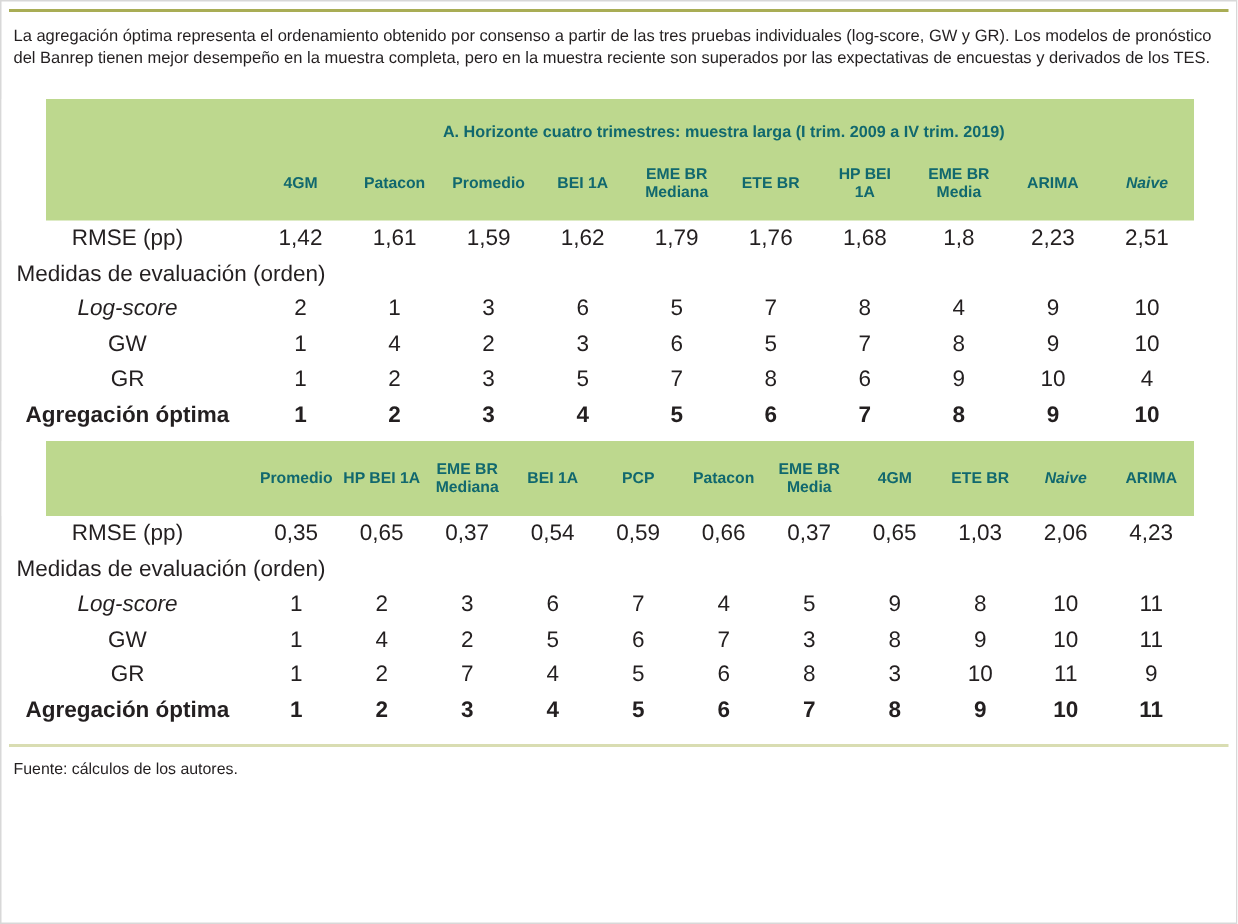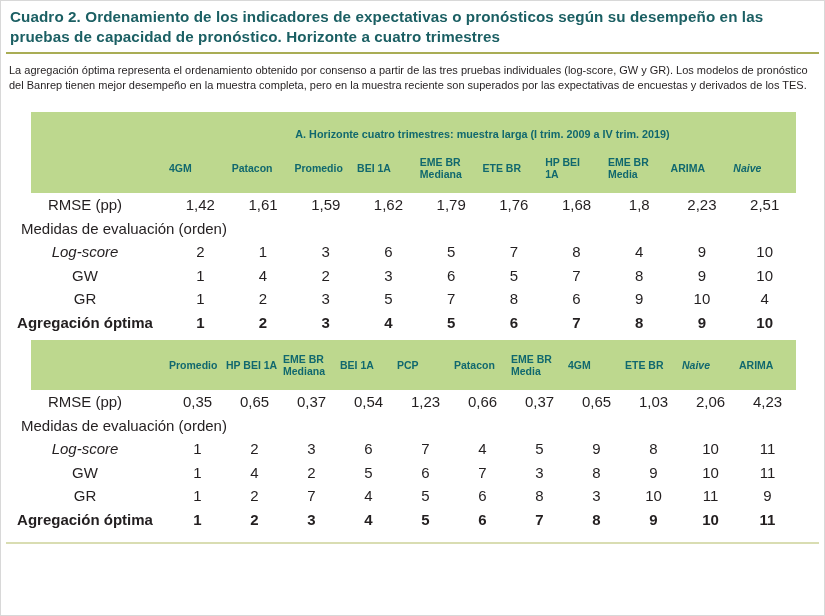--- a/index.html
+++ b/index.html
@@ -49,47 +49,46 @@
     font-size:10.8px;
     line-height:13px;
     padding-top:16px;
     height:15px;
   }
   .grid{display:grid;align-items:center;}
   .header-row{
     height:50px;
     font-size:10.5px;
     line-height:12px;
-    text-align:left;
+    text-align:center;
     white-space:pre-line;
   }
   .row{
     height:23.5px;
     font-size:15px;
     text-align:center;
   }
   .row .label{padding:0 2px;}
   .row.section-row .label{
     grid-column:1 / -1;
     text-align:left;
-    padding-left:20px;
+    padding-left:10px;
     justify-self:start;
   }
   .row.bold-row{font-weight:bold;}
   .italic{font-style:italic;}
   .source{
     margin:9px 9px 0 8px;
     font-size:10.6px;
   }
 </style>
 </head>
 <body>
 
 <div class="page">
-  <div class="title">Cuadro 2. Ordenamiento de los indicadores de expectativas o pronósticos según su desempeño en las pruebas de capacidad de pronóstico. Horizonte a cuatro trimestres</div>
   <div class="rule-dark"></div>
   <p class="intro">La agregación óptima representa el ordenamiento obtenido por consenso a partir de las tres pruebas individuales (log-score, GW y GR). Los modelos de pronóstico del Banrep tienen mejor desempeño en la muestra completa, pero en la muestra reciente son superados por las expectativas de encuestas y derivados de los TES.</p>
   <div id="tables">
       <section class="tbl">
         <div class="band">
           <div class="band-title">A. Horizonte cuatro trimestres: muestra larga (I trim. 2009 a IV trim. 2019)</div>
           <div class="grid header-row" style="grid-template-columns: 168px repeat(10, 1fr);"><div class="label"></div><div>4GM</div><div>Patacon</div><div>Promedio</div><div>BEI 1A</div><div>EME BR
 Mediana</div><div>ETE BR</div><div>HP BEI
 1A</div><div>EME BR
 Media</div><div>ARIMA</div><div class="italic">Naive</div></div>
@@ -168,21 +167,21 @@
           <div class="grid header-row" style="grid-template-columns: 168px repeat(11, 1fr);"><div class="label"></div><div>Promedio</div><div>HP BEI 1A</div><div>EME BR
 Mediana</div><div>BEI 1A</div><div>PCP</div><div>Patacon</div><div>EME BR
 Media</div><div>4GM</div><div>ETE BR</div><div class="italic">Naive</div><div>ARIMA</div></div>
         </div>
         <div class="grid row" style="grid-template-columns: 168px repeat(11, 1fr);">
           <div class="label">RMSE (pp)</div>
           <div>0,35</div>
           <div>0,65</div>
           <div>0,37</div>
           <div>0,54</div>
-          <div>1,23</div>
+          <div>0,59</div>
           <div>0,66</div>
           <div>0,37</div>
           <div>0,65</div>
           <div>1,03</div>
           <div>2,06</div>
           <div>4,23</div>
         </div>
         <div class="grid row section-row" style="grid-template-columns: 168px repeat(11, 1fr);">
           <div class="label">Medidas de evaluación (orden)</div>
         </div>
@@ -238,13 +237,14 @@
           <div>6</div>
           <div>7</div>
           <div>8</div>
           <div>9</div>
           <div>10</div>
           <div>11</div>
         </div>
       </section>
     </div>
   <div class="rule-pale"></div>
+  <p class="source">Fuente: cálculos de los autores.</p>
 </div>
 
 </body></html>

